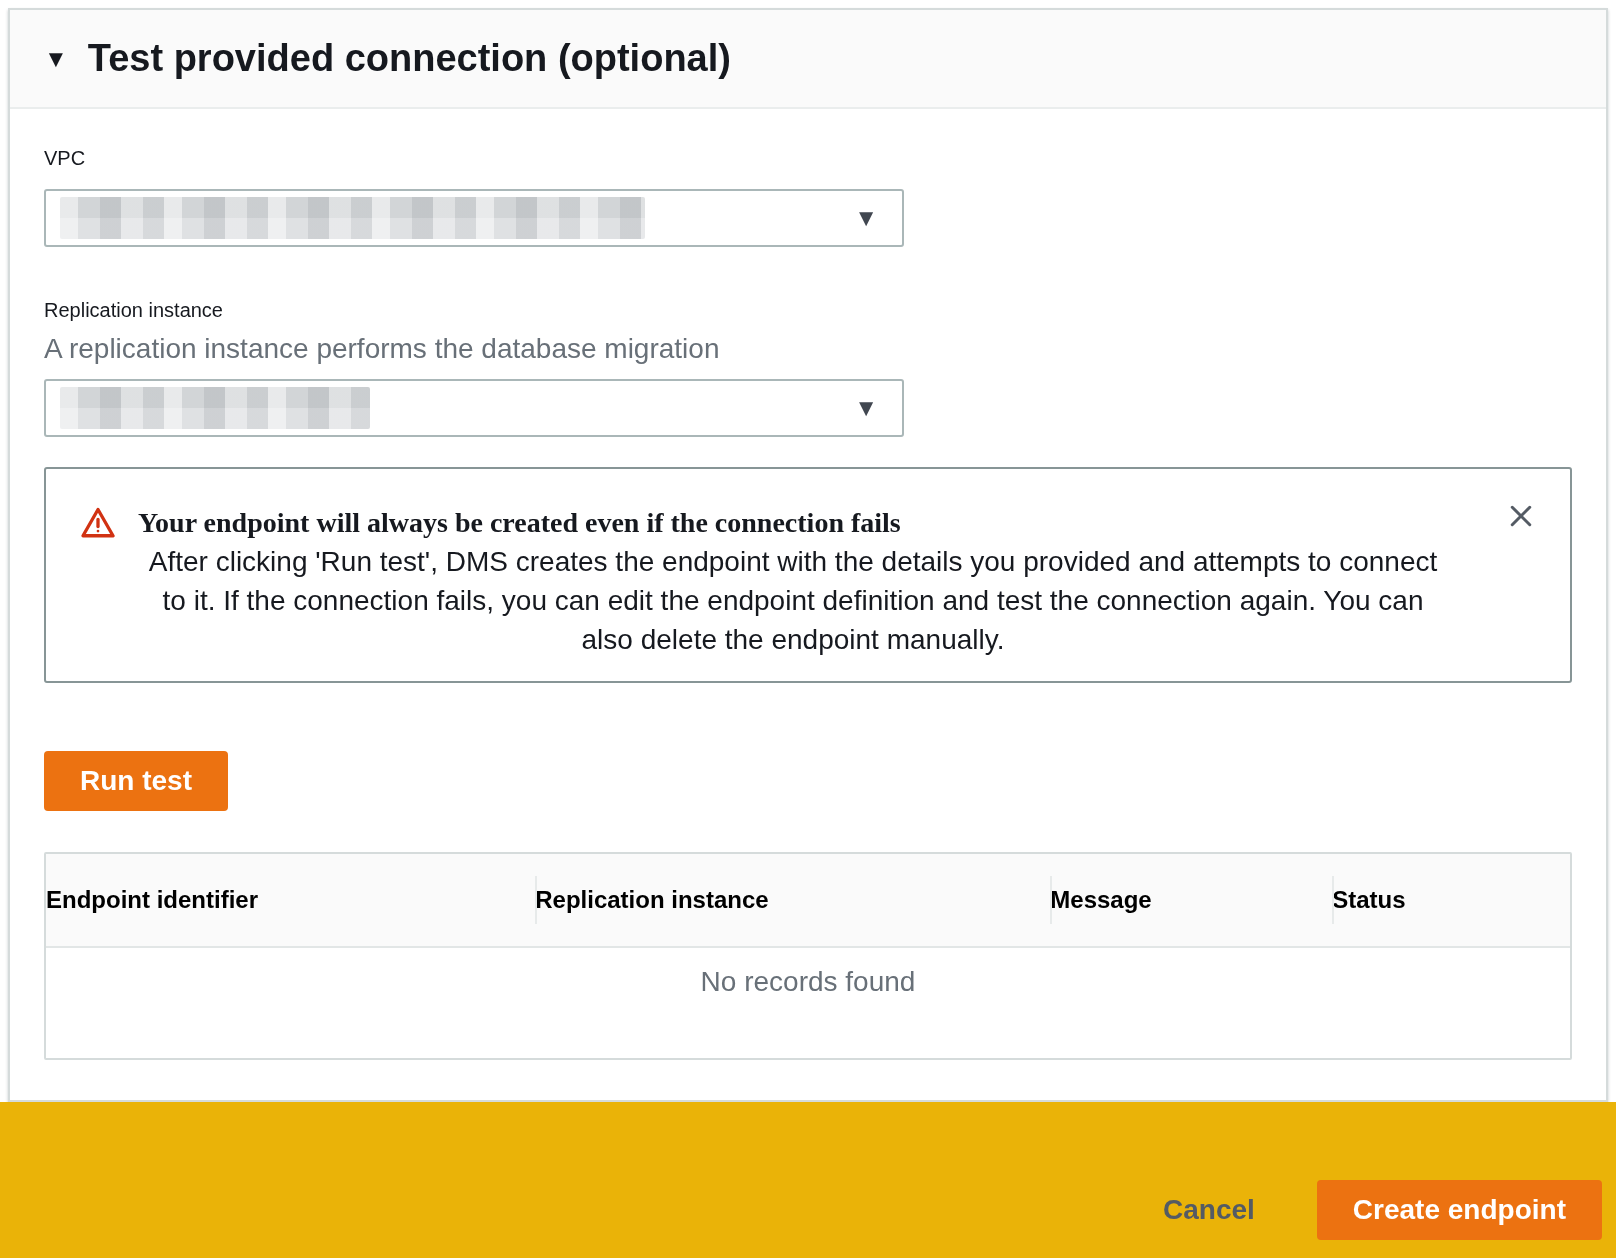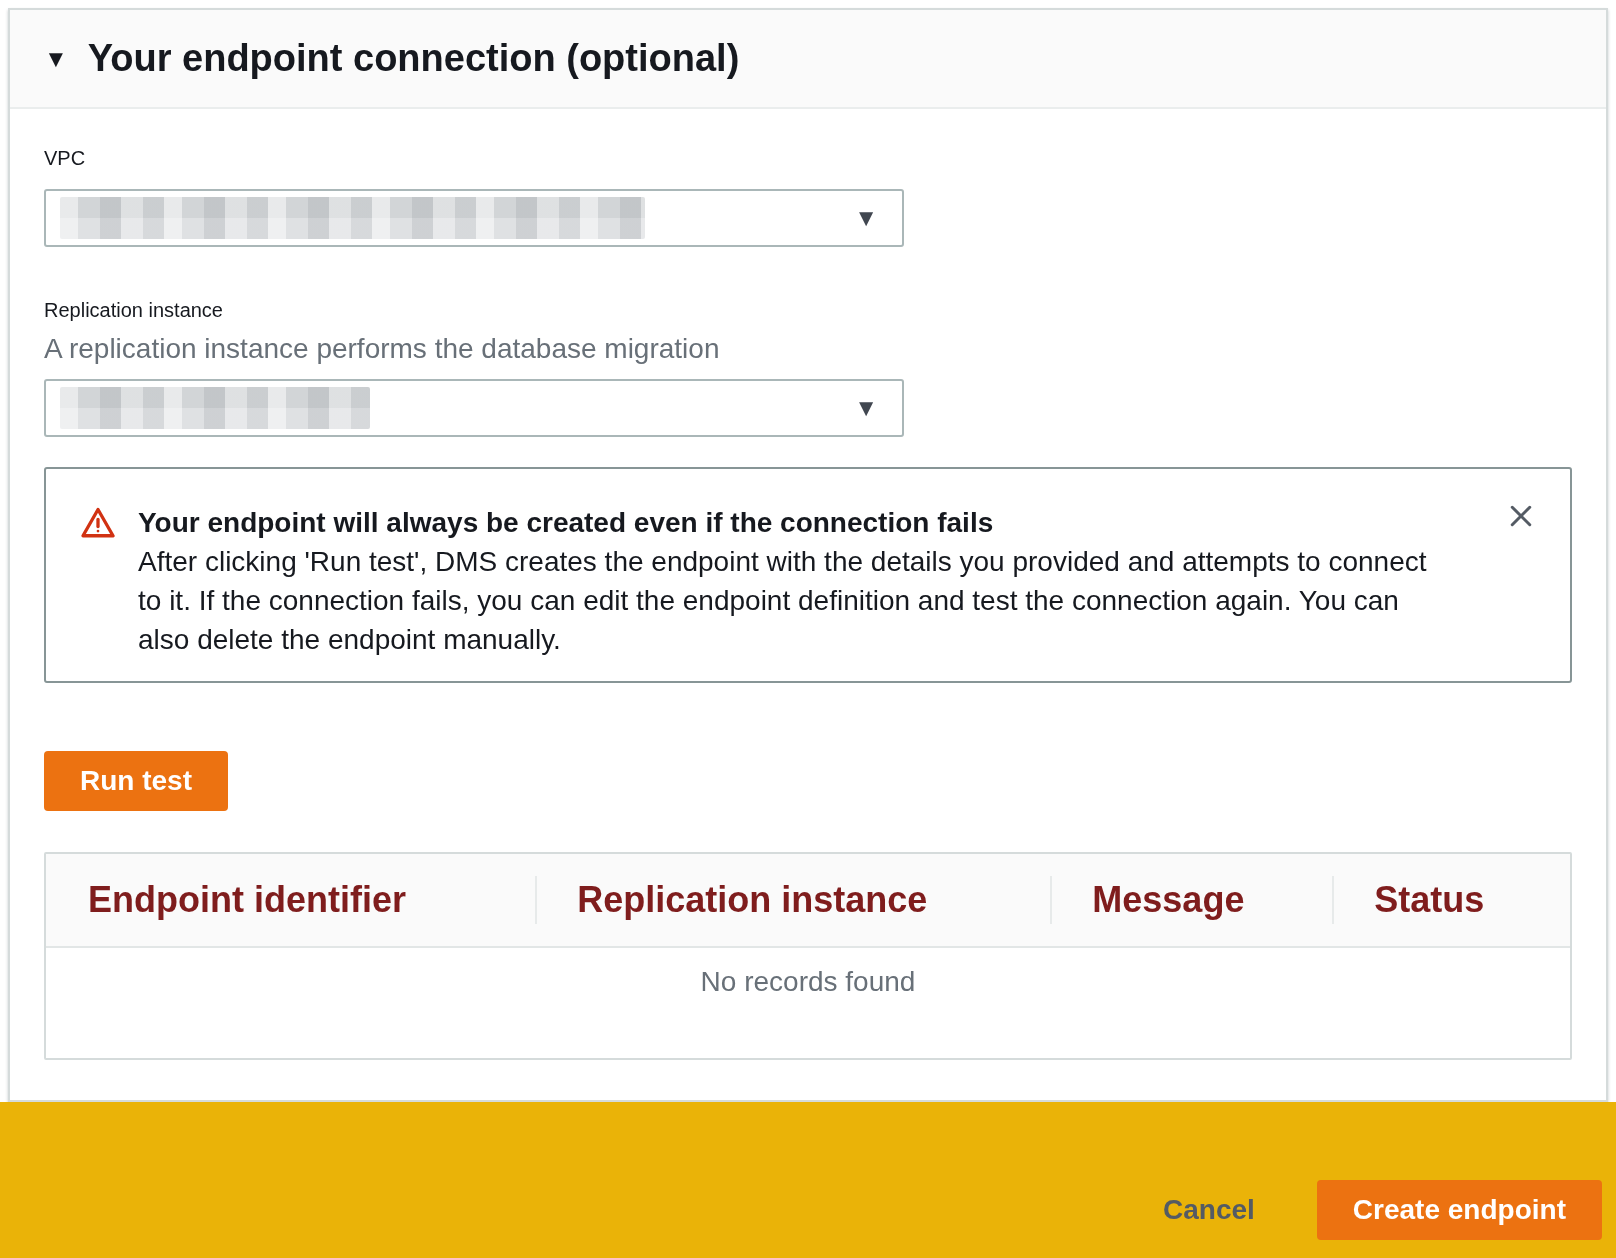--- a/index.html
+++ b/index.html
@@ -50,22 +50,22 @@
   .redacted.w-rep { width: 310px; }
 
   
   .flash {
     position: relative; margin-top: 30px;
     border: 2px solid #879596; border-radius: 3px;
     padding: 34px 90px 22px 34px;
     display: flex; gap: 22px; background: #fff;
   }
   .flash-icon { flex: 0 0 auto; margin-top: 2px; }
-  .flash-title { font-size: 28px; font-weight: bold; line-height: 39px; color: #16191f; }
-  .flash-body  { font-size: 28px; line-height: 39px; color: #16191f; max-width: 1310px; }
+  .flash-title { font-size: 28px; font-weight: bold; line-height: 39px; color: #16191f; font-family: Liberation Serif, serif; }
+  .flash-body  { font-size: 28px; line-height: 39px; color: #16191f; max-width: 1310px; text-align: center; }
   .flash-close {
     position: absolute; top: 28px; right: 30px;
     background: none; border: none; padding: 4px; cursor: pointer; line-height: 0;
   }
 
   
   .btn {
     border: none; border-radius: 4px; cursor: pointer;
     font-family: inherit; font-size: 28px; font-weight: bold;
   }
@@ -78,21 +78,21 @@
   }
 
   
   .results-table { margin-top: 41px; border: 2px solid #d5dbdb; border-radius: 2px; background: #fff; }
   .thead {
     display: flex; align-items: stretch; height: 94px;
     background: #fafafa; border-bottom: 2px solid #e2e6e6;
   }
   .th {
     display: flex; align-items: center; position: relative;
-    padding-left: 42px; font-size: 36px; font-weight: bold; color: #7f1d1d;
+    font-size: 24px; font-weight: bold; color: #000000;
   }
   .th + .th::before {
     content: ""; position: absolute; left: 0; top: 22px; bottom: 22px;
     width: 2px; background: #e7eaea;
   }
   .th-1 { width: 32.1%; } .th-2 { width: 33.8%; } .th-3 { width: 15.6%; } .th-4 { width: 18.5%; }
   .tbody { height: 110px; }
   .empty-msg { text-align: center; padding-top: 18px; font-size: 28px; color: #687078; }
 
   
@@ -103,21 +103,21 @@
   }
 </style>
 </head>
 <body>
 
 <div class="page">
   <div class="card">
 
     <div class="card-header">
       <span class="collapse-tri">▼</span>
-      <h2 class="section-title">Your endpoint connection (optional)</h2>
+      <h2 class="section-title">Test provided connection (optional)</h2>
     </div>
 
     <div class="card-body">
 
       <div class="field">
         <div class="field-label">VPC</div>
         <div class="select">
           <div class="redacted w-vpc"></div>
           <span class="caret">▼</span>
         </div>

